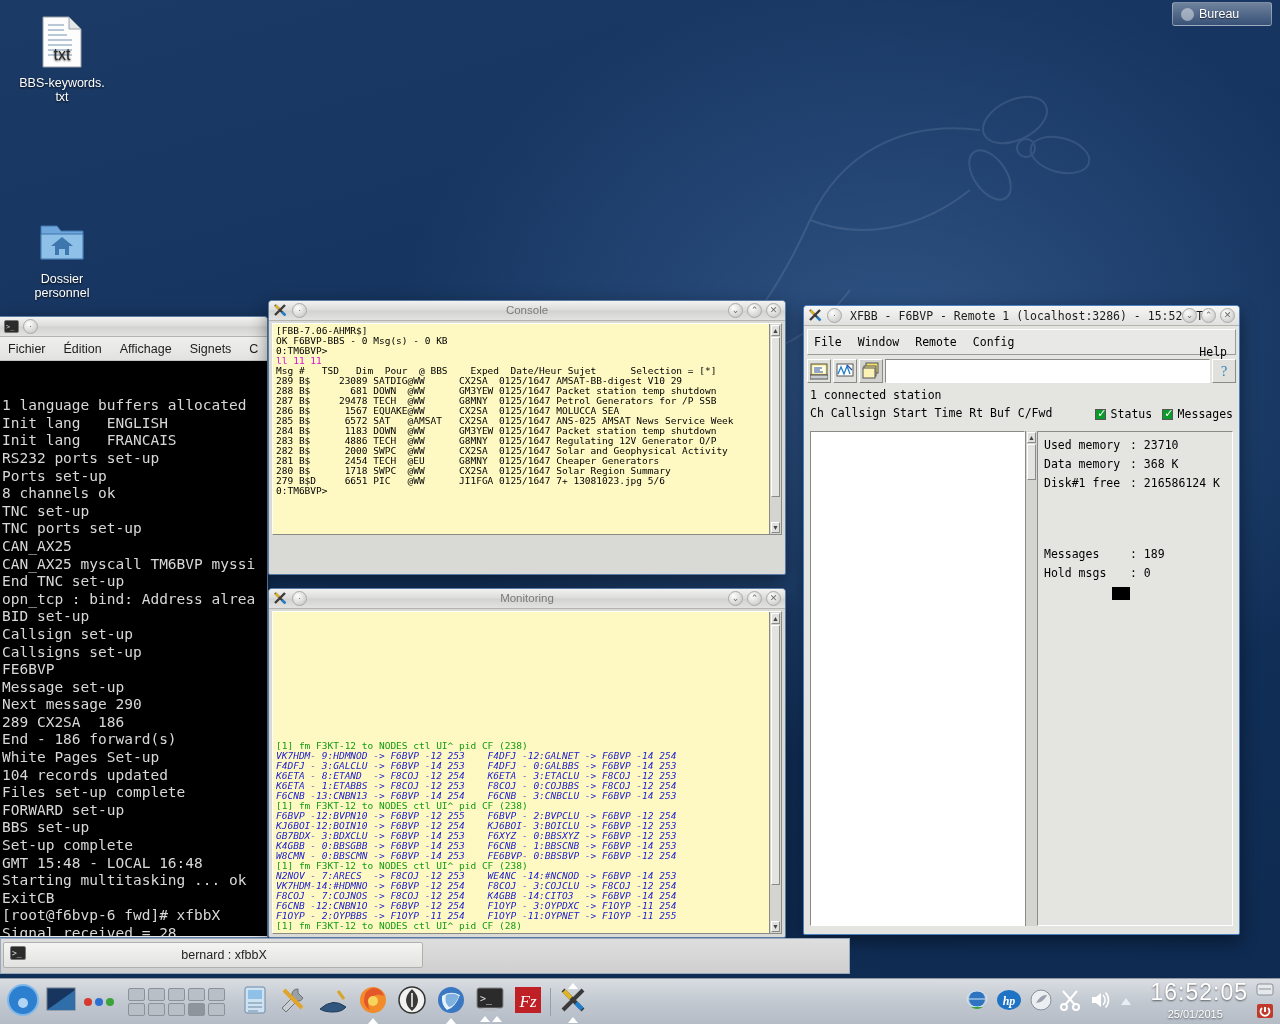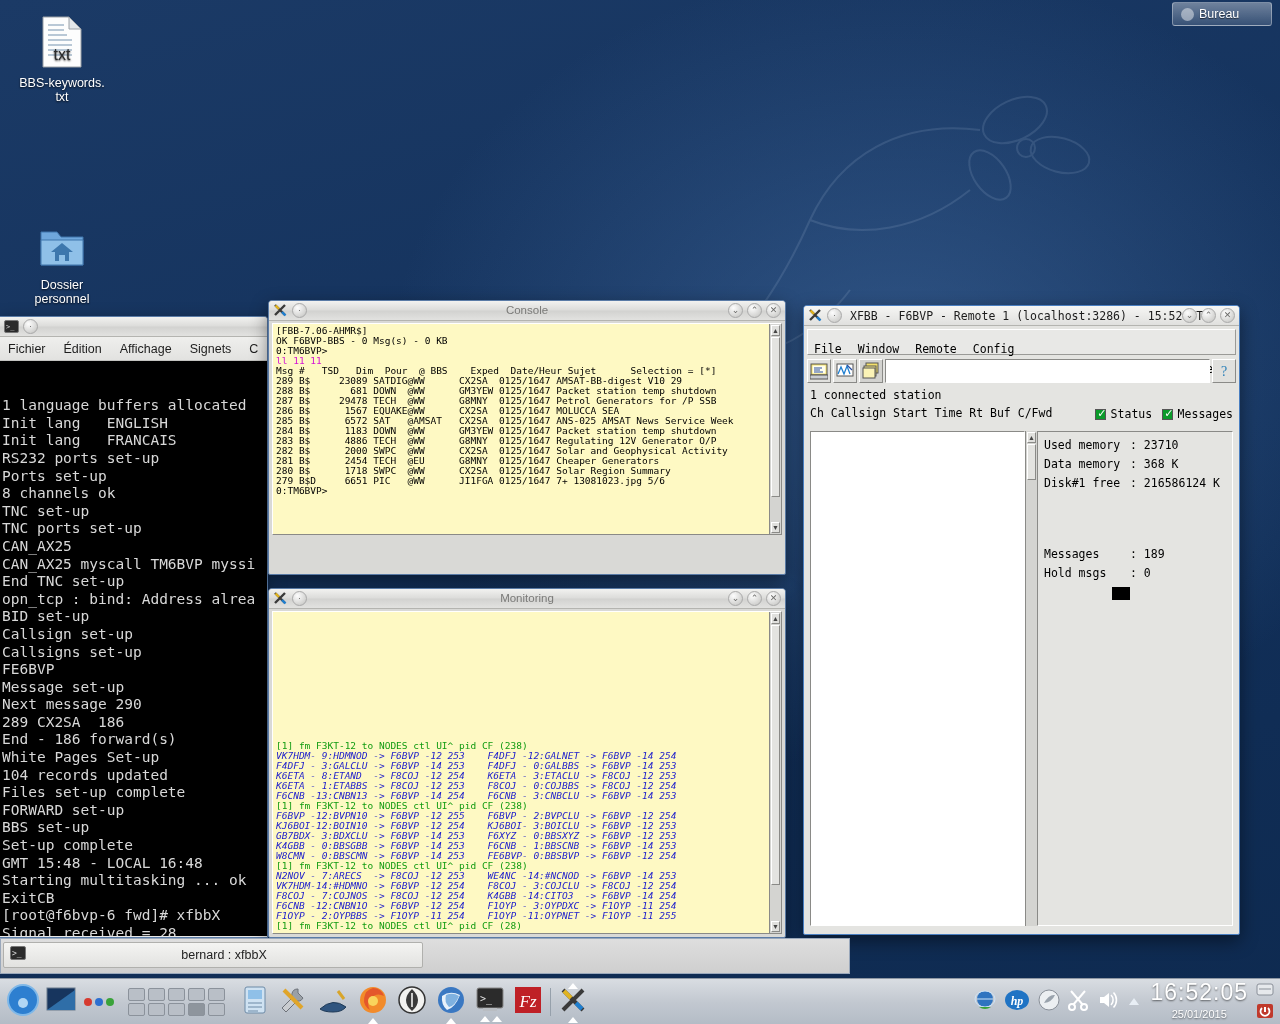--- a/index.html
+++ b/index.html
@@ -74,21 +74,21 @@
           font-size:7px; text-align:center; line-height:9px; color:#444; }
   .pink { color:#d414d4; }
   .grn  { color:#119b11; }
   .blu  { color:#2222cc;font-style:italic; }
 
   #monitor { left:268px; top:588px; width:518px; height:350px; }
   #monitor .mbody { position:absolute; left:3px; top:22px; right:3px; bottom:3px; }
 
   
   #xfbb { left:803px; top:305px; width:437px; height:630px; }
-  #x-menubar { margin:3px; height:20px; display:flex; align-items:flex-start;
+  #x-menubar { margin:3px; height:20px; display:flex; align-items:center;
      background:#e8e8e6; border:1px solid #fff; border-right-color:#9a9a97;
      border-bottom-color:#9a9a97; padding:12px 6px; font-size:11.5px;
      font-family:"DejaVu Sans Mono","Liberation Mono",monospace; }
   #x-menubar .mi { margin-right:16px; cursor:pointer; }
   #x-menubar .mi.right { margin-left:auto; margin-right:2px;margin-top:20px; }
   #x-toolbar { margin:0 3px; height:26px; display:flex; align-items:center; gap:2px; }
   .tbutton { width:24px; height:24px; background:#e0e0dd;
      border:1px solid #fff; border-right-color:#8a8a87; border-bottom-color:#8a8a87;
      display:flex; align-items:center; justify-content:center; cursor:pointer; }
   .tbfill { flex:1; height:24px; background:#fff;
@@ -111,21 +111,21 @@
   #panel { position:absolute; left:0; bottom:0; width:1280px; height:46px;
      background:linear-gradient(180deg,#d9dde2 0%,#c2c8d0 52%,#b4bcc6 100%);
      border-top:1px solid #8f98a4; display:flex; align-items:center; }
   #bureau { position:absolute; right:8px; top:2px; width:100px; height:24px;
      background:linear-gradient(180deg,rgba(255,255,255,.38),rgba(255,255,255,.14));
      border:1px solid rgba(255,255,255,.35); border-radius:3px;
      display:flex; align-items:center; gap:5px; padding-left:8px;
      color:#fff; font-size:12.5px; text-shadow:0 1px 1px rgba(0,0,0,.6); }
   .pagerbox { width:17px; height:13px; background:#b9bfc7; border:1px solid #8b929b; border-radius:2px;}
   .clock { color:#fff; text-shadow:0 1px 2px rgba(0,0,0,.55); text-align:center; }
-  .clock .t { font-size:23px; line-height:23px; letter-spacing:1px; }
+  .clock .t { font-size:23px; line-height:23px; letter-spacing:1px;margin-left:8px; }
   .clock .d { font-size:11px; line-height:13px; }
   .arrowup { width:0;height:0;border-left:5px solid transparent;border-right:5px solid transparent;
      border-bottom:6px solid #fff; }
 </style>
 </head>
 <body>
 
 <div id="desktop">
 
   <svg id="deco" viewBox="0 0 620 430">
@@ -158,21 +158,21 @@
             <path d="M9 39 h24"></path>
         </g>
         <text x="23" y="44" font-size="16" font-family="Liberation Sans, sans-serif" fill="#2b2b2b" text-anchor="middle">txt</text>
       </svg>
     </span>
     <span class="lbl" style="white-space:pre-line">BBS-keywords.
 txt</span>
   </div>
 
 
-  <div class="dicon" style="left:2px; top:226px;">
+  <div class="dicon" style="left:2px; top:220px;">
     <span class="glyph">
       <svg width="48" height="44" viewBox="0 0 48 44">
         <path d="M3 6 h16 l4 5 h22 v28 h-42 z" fill="#6fa7dc" stroke="#3f74ab"></path>
         <path d="M3 14 h42 v25 h-42 z" fill="#8fc0e8" stroke="#3f74ab"></path>
         <path d="M24 17 l11 9 h-4 v9 h-14 v-9 h-4 z" fill="#3d77ad"></path>
         <rect x="21" y="29" width="6" height="6" fill="#8fc0e8"></rect>
       </svg>
     </span>
     <span class="lbl" style="white-space:pre-line">Dossier
 personnel</span>

